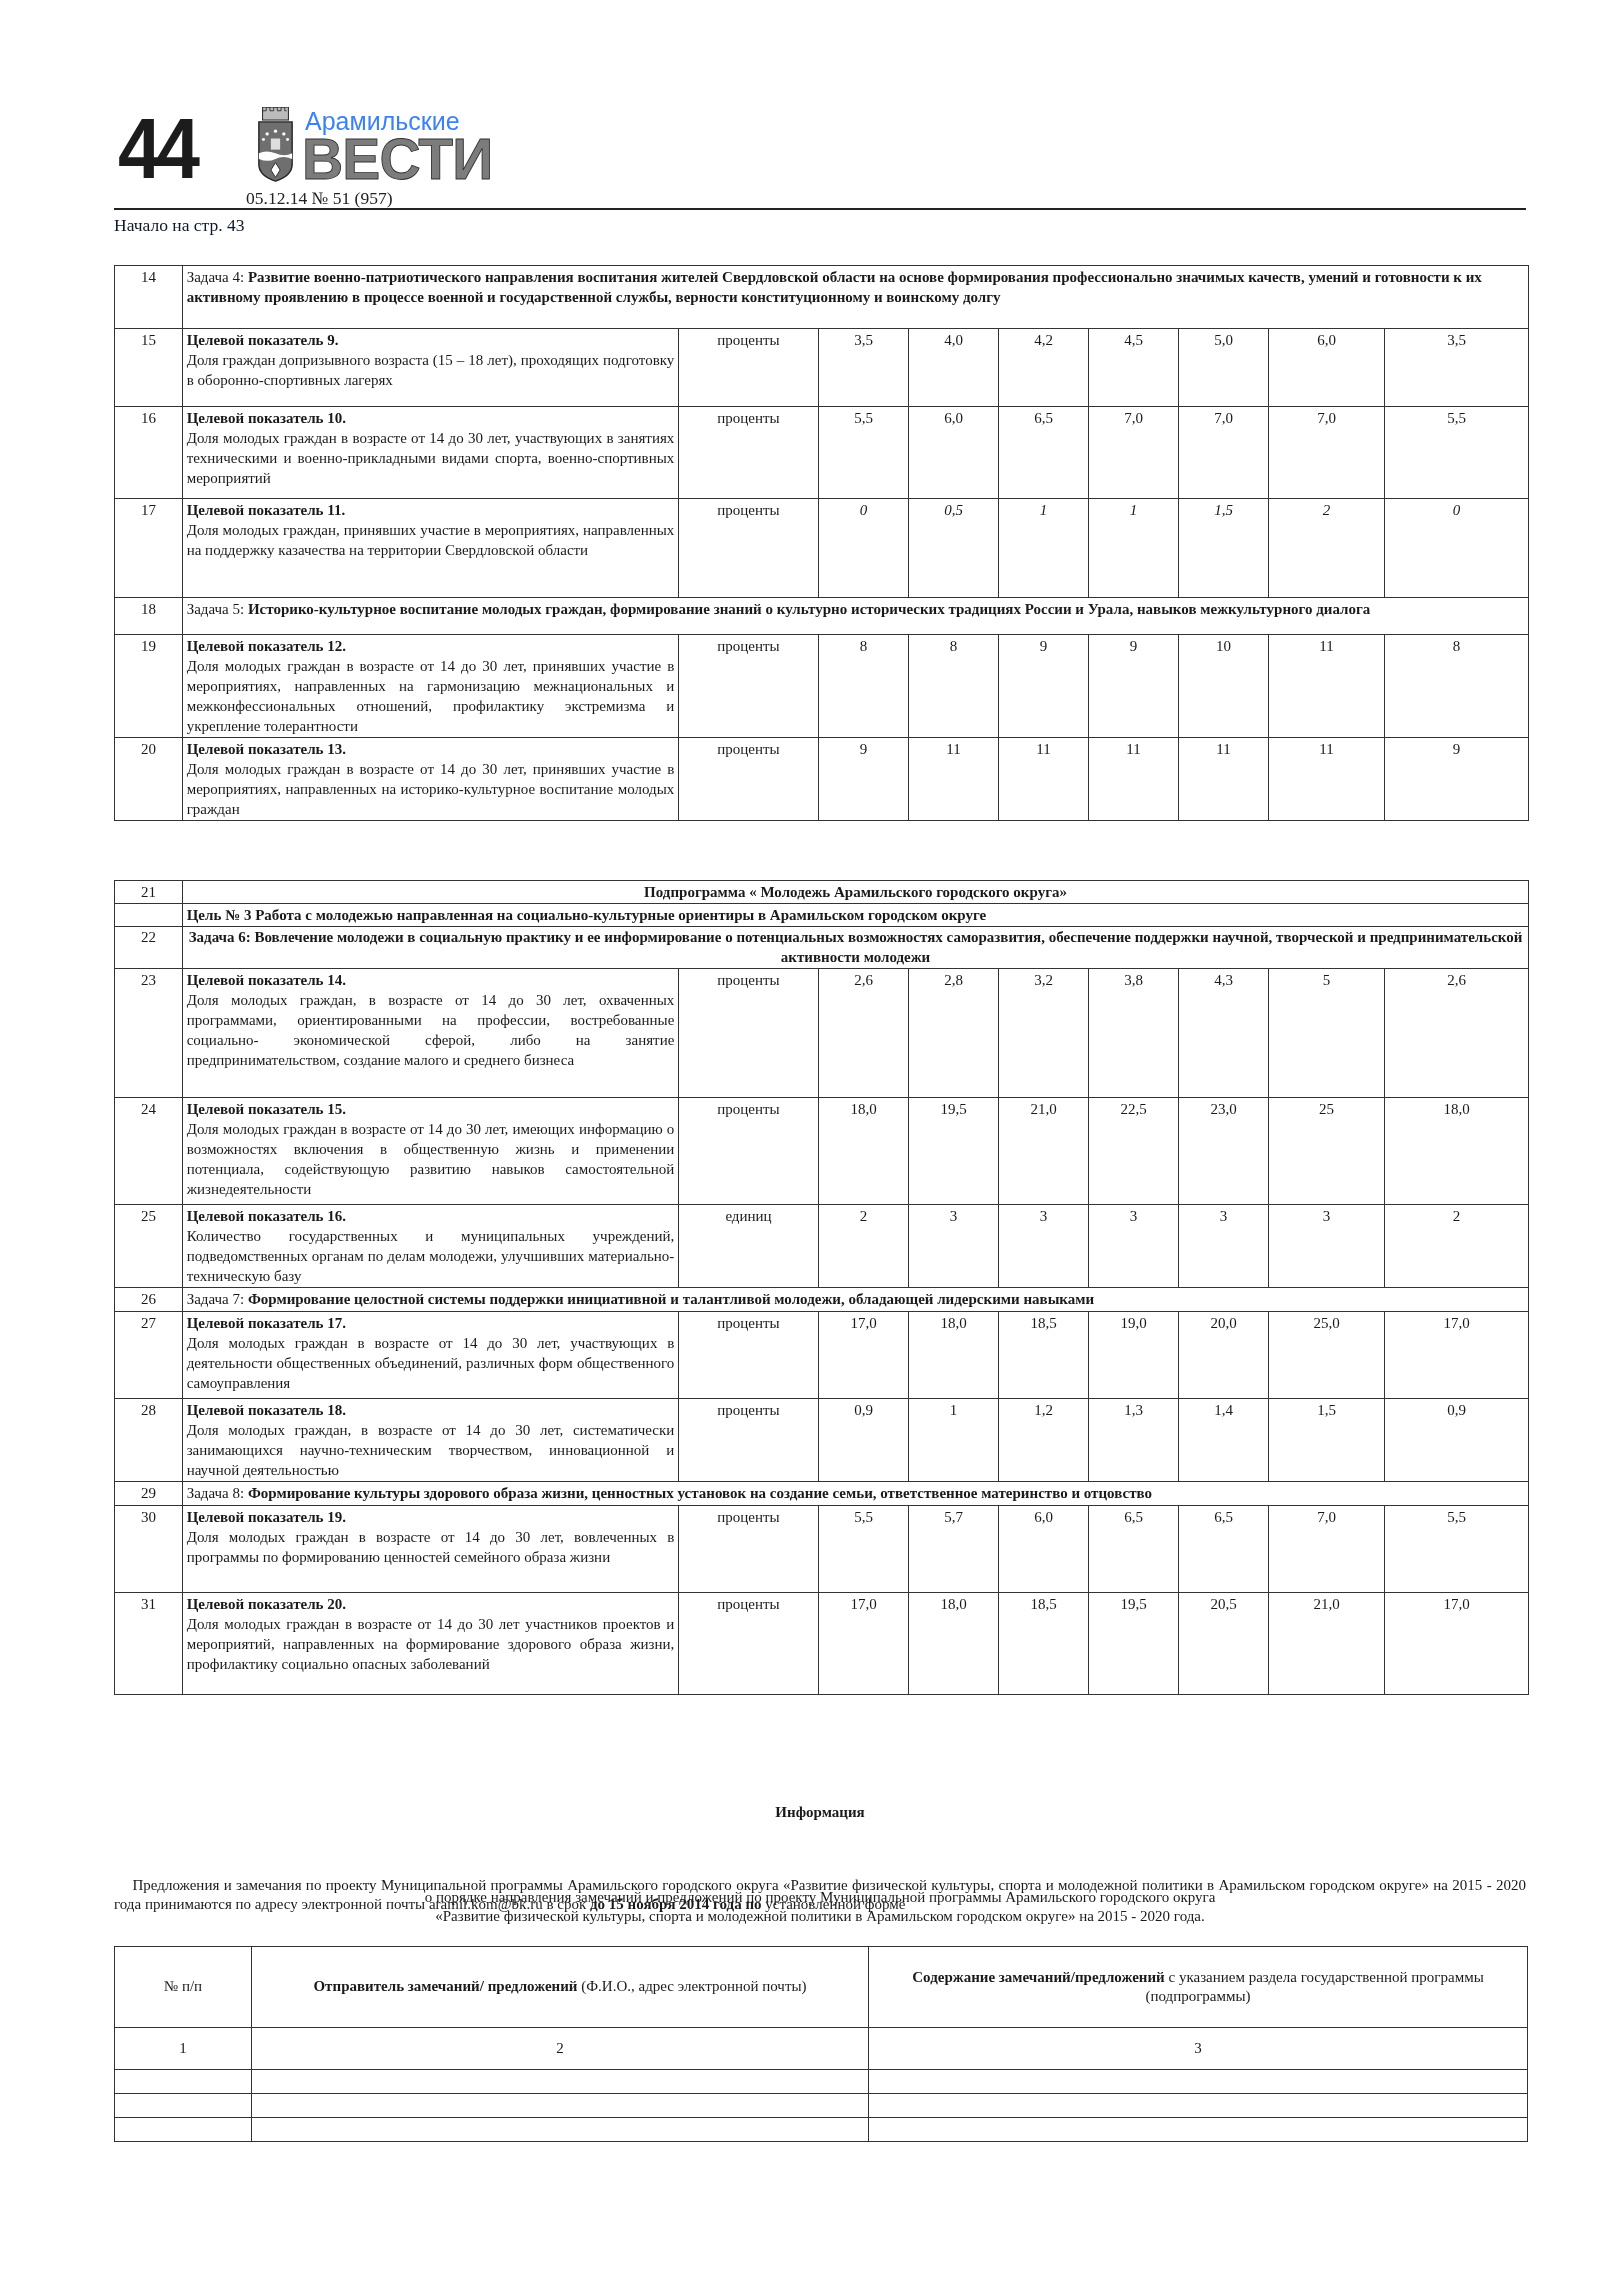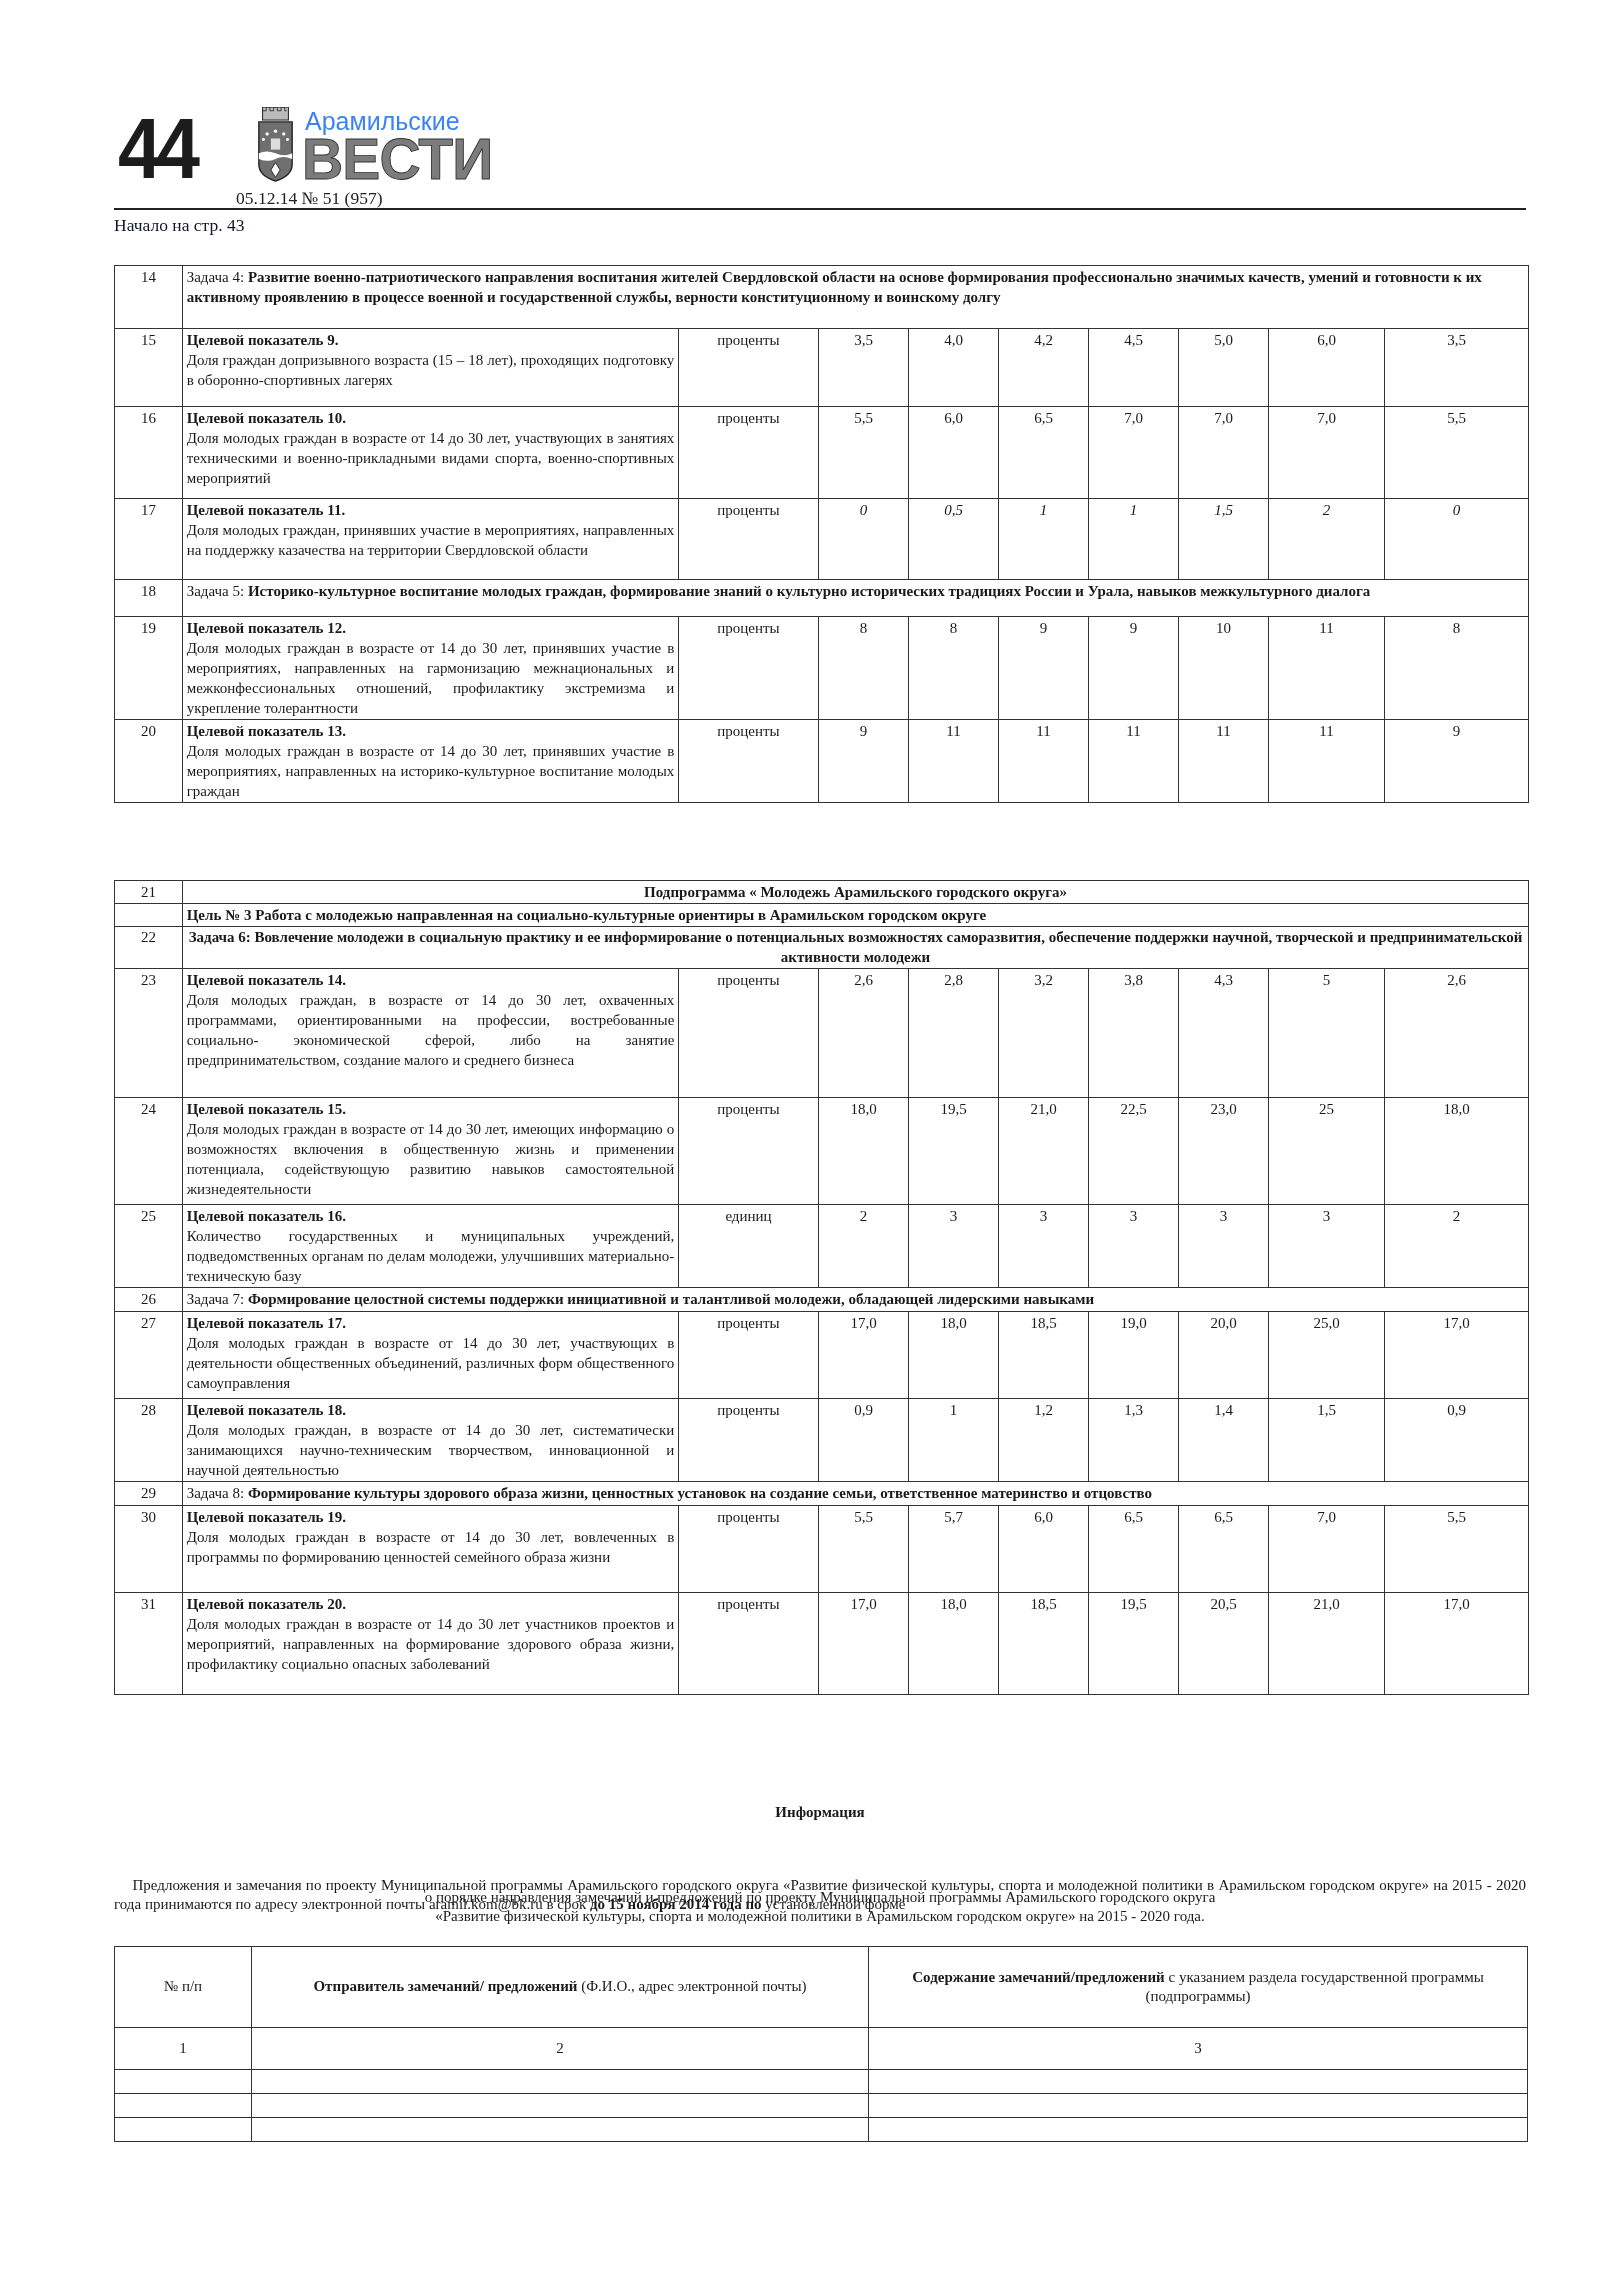--- a/index.html
+++ b/index.html
@@ -9,21 +9,21 @@
   
   .masthead { position: absolute; left: 114px; top: 100px; width: 1412px; height: 111px; }
   .page-num { position: absolute; left: 3.7px; top: 5.5px; font-family: "Liberation Sans", "DejaVu Sans", sans-serif;
               font-weight: 700; font-size: 85px; letter-spacing: -5.5px; line-height: 1; color: #1c1c1c; transform: scaleX(0.92); transform-origin: left; }
   .crest { position: absolute; left: 143px; top: 7.4px; width: 37px; height: 76px; }
   .brand-small { position: absolute; left: 191px; top: 9.2px; font-family: "Liberation Sans", "DejaVu Sans", sans-serif;
                  font-size: 25px; color: #3b82f6; line-height: 1; }
   .brand-big { position: absolute; left: 188px; top: 31px; font-family: "Liberation Sans", "DejaVu Sans", sans-serif;
                font-weight: 700; font-size: 57px; color: #7c7c7c; line-height: 1; letter-spacing: -0.9px;
                -webkit-text-stroke: 0.9px #333; }
-  .issue { position: absolute; left: 122px; top: 88px; font-size: 17.5px; color: #222; }
+  .issue { position: absolute; left: 132px; top: 88px; font-size: 17.5px; color: #222; }
   .rule { position: absolute; left: 114px; top: 208px; width: 1412px; height: 1.8px; background: #222; }
   .continued { position: absolute; left: 114px; top: 215px; font-size: 17.5px; color: #0f172a; }
 
   
   table.grid { position: absolute; left: 114px; border-collapse: collapse; table-layout: fixed; font-size: 15px; line-height: 20px; }
   table.grid td { border: 1.3px solid #333; vertical-align: top; padding: 0.9px 3.7px; }
   table.grid td.num { text-align: center; }
   table.grid td.val { text-align: center; }
   table.grid td.unit { text-align: center; }
   table.grid td.desc { text-align: justify; }
@@ -109,21 +109,21 @@
         </td>
         <td class="unit">проценты</td>
         <td class="val">5,5</td>
         <td class="val">6,0</td>
         <td class="val">6,5</td>
         <td class="val">7,0</td>
         <td class="val">7,0</td>
         <td class="val">7,0</td>
         <td class="val">5,5</td>
       </tr>
-      <tr style="height: 81px;">
+      <tr style="height: 99px;">
         <td class="num">17</td>
         <td class="desc">
           <div class="bold">Целевой показатель 11.</div>
           <div>Доля молодых граждан, принявших участие в мероприятиях, направленных на поддержку казачества на территории Свердловской области</div>
         </td>
         <td class="unit">проценты</td>
         <td class="val ital">0</td>
         <td class="val ital">0,5</td>
         <td class="val ital">1</td>
         <td class="val ital">1</td>

